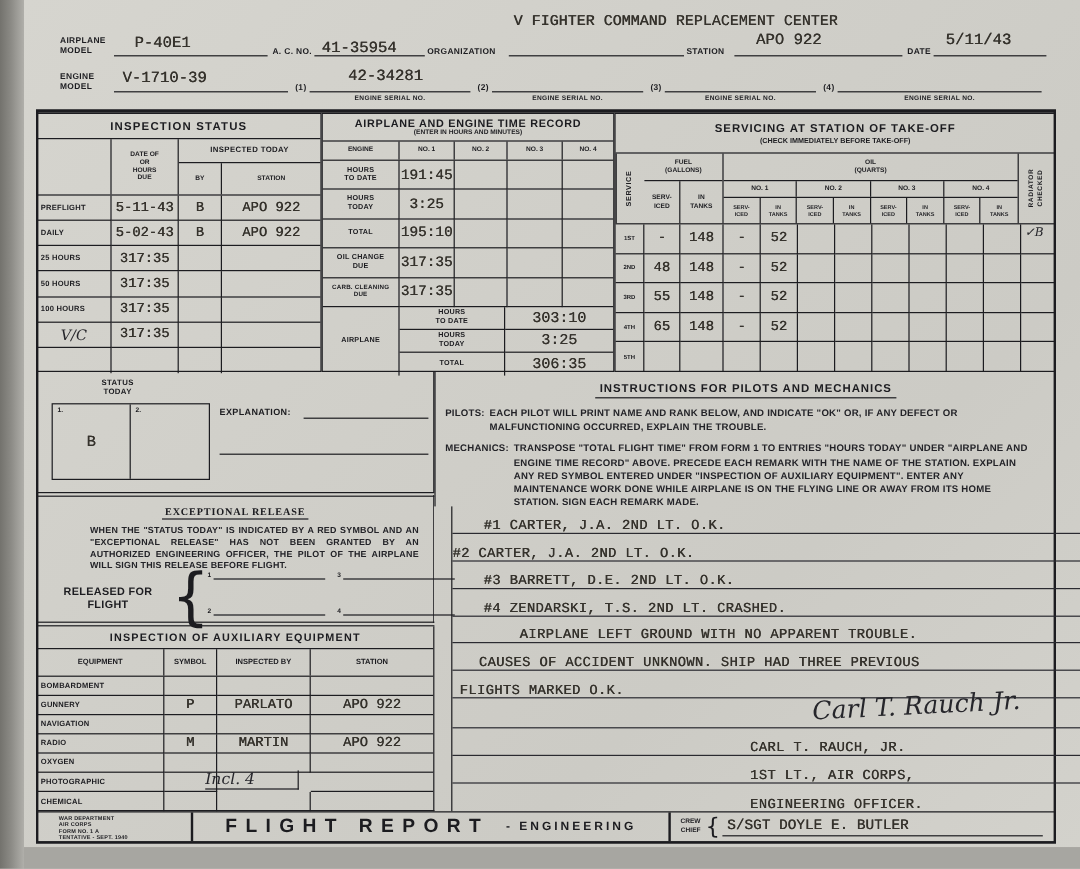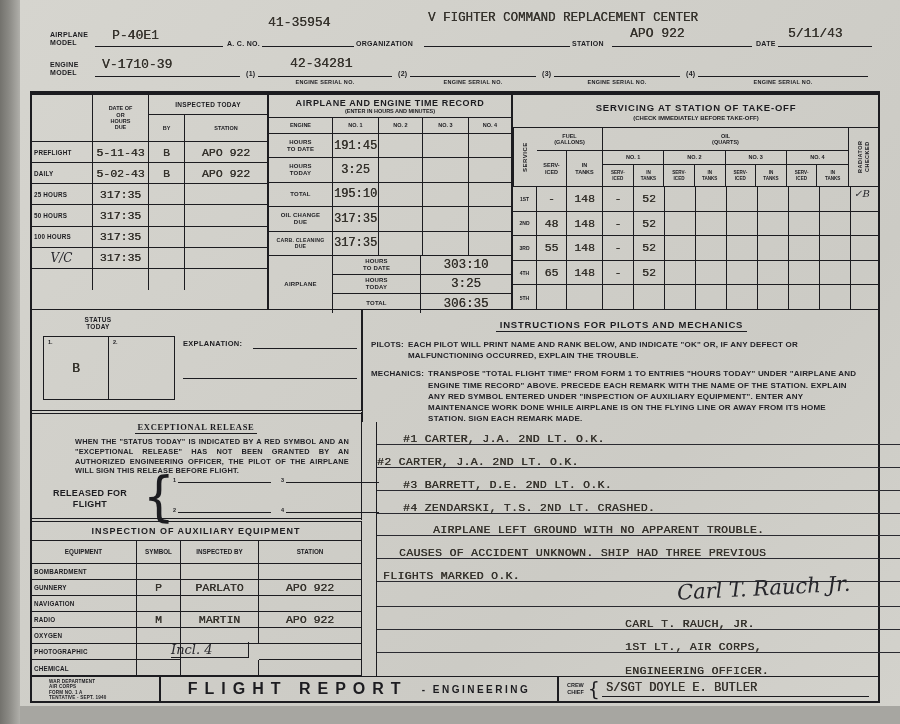--- a/index.html
+++ b/index.html
@@ -78,21 +78,21 @@
 <div id="canvas">
   <div id="paper"></div>
   <div id="edge-left"></div>
   <div id="edge-bottom"></div>
 
   <div class="abs lbl pre" style="left:50px;top:31px;">AIRPLANE
 MODEL</div>
   <div class="abs typ" style="left:112px;top:28px;font-size:13px;">P-40E1</div>
   <div class="abs uline" style="left:95px;top:46px;width:128px;"></div>
   <div class="abs lbl" style="left:227px;top:40px;">A. C. NO.</div>
-  <div class="abs typ" style="left:268px;top:15px;font-size:13px;">41-35954</div>
+  <div class="abs typ" style="left:268px;top:32px;font-size:13px;">41-35954</div>
   <div class="abs uline" style="left:262px;top:46px;width:92px;"></div>
   <div class="abs lbl" style="left:356px;top:40px;">ORGANIZATION</div>
   <div class="abs typ pre" style="left:428px;top:10px;font-size:12.5px;line-height:1.3;">V FIGHTER COMMAND
 REPLACEMENT CENTER</div>
   <div class="abs uline" style="left:424px;top:46px;width:146px;"></div>
   <div class="abs lbl" style="left:572px;top:40px;">STATION</div>
   <div class="abs typ" style="left:630px;top:26px;font-size:13px;">APO 922</div>
   <div class="abs uline" style="left:612px;top:46px;width:140px;"></div>
   <div class="abs lbl" style="left:756px;top:40px;">DATE</div>
   <div class="abs typ" style="left:788px;top:26px;font-size:13px;">5/11/43</div>
@@ -112,20 +112,21 @@
   <div class="abs lbl" style="left:542px;top:70px;">(3)</div>
   <div class="abs uline" style="left:554px;top:76px;width:126px;"></div>
   <div class="abs cap" style="left:554px;top:79px;width:126px;">ENGINE SERIAL NO.</div>
   <div class="abs lbl" style="left:686px;top:70px;">(4)</div>
   <div class="abs uline" style="left:698px;top:76px;width:170px;"></div>
   <div class="abs cap" style="left:698px;top:79px;width:170px;">ENGINE SERIAL NO.</div>
 
   <div id="frame"></div>
 
   <div class="sec" style="left:30px;top:94px;width:238px;height:216px;">
+    <div class="t-title">INSPECTION STATUS</div>
     <div class="insp-headrow">
       <div class="gb nbb"></div>
       <div class="gb nbb ctr tiny pre">DATE OF
 OR
 HOURS
 DUE</div>
       <div>
         <div class="ctr lbl" style="height:19px;border-bottom:1px solid var(--ink);font-size:6.5px;">INSPECTED TODAY</div>
         <div class="insp-sub">
           <div class="gb nbb ctr tiny">BY</div>

